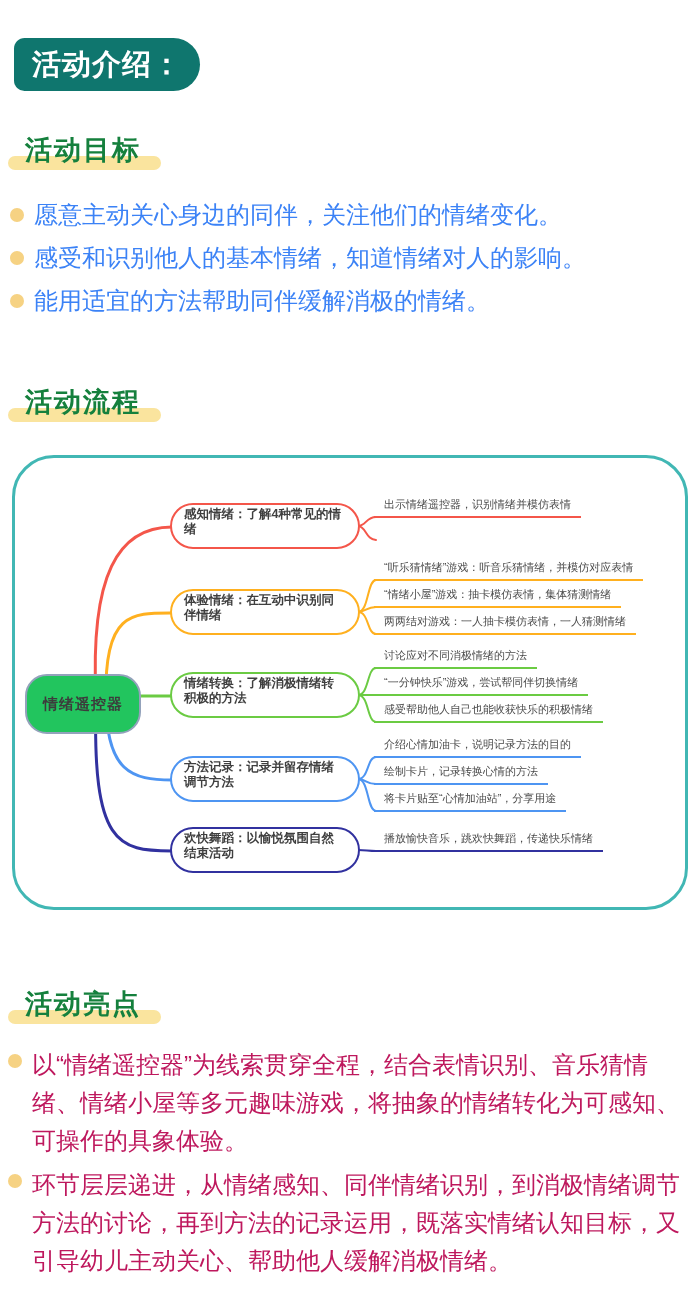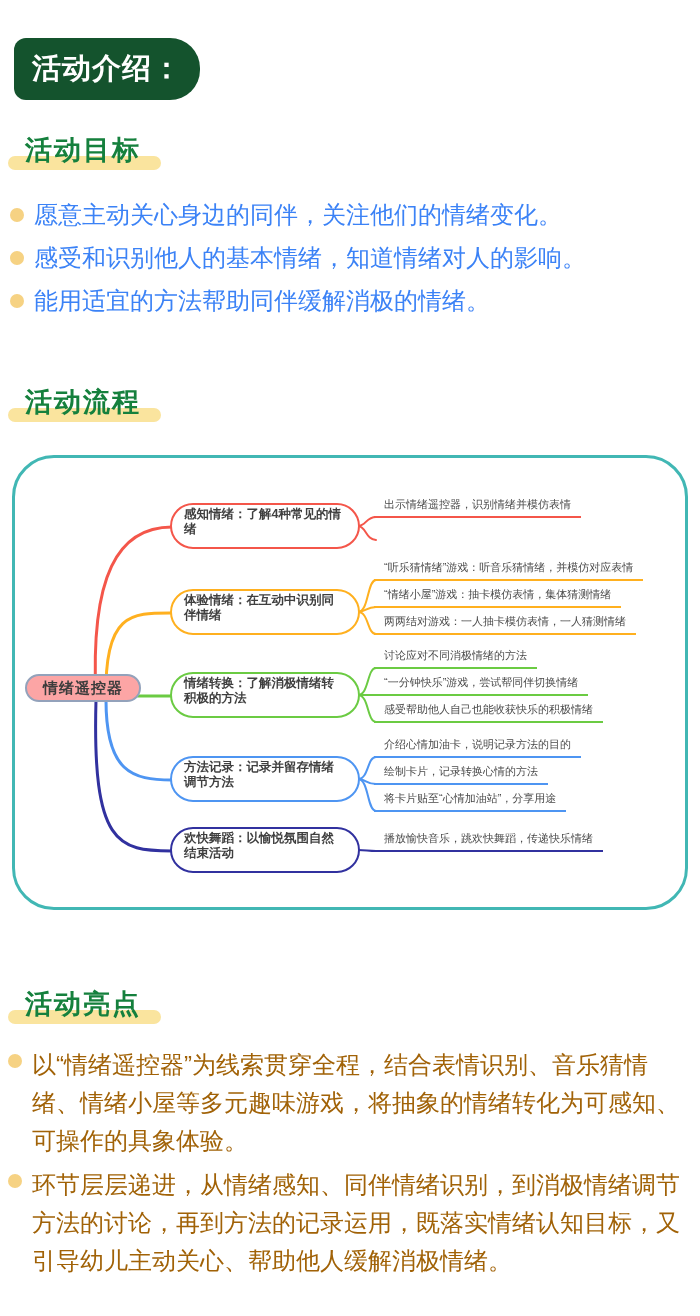--- a/index.html
+++ b/index.html
@@ -1,46 +1,46 @@
 <!DOCTYPE html>
 <html><head>
 <meta charset="utf-8">
 <style>
   html,body{margin:0;padding:0;background:#ffffff;}
   .page{position:relative;width:700px;height:1316px;background:#ffffff;overflow:hidden;
         font-family:"Liberation Sans","DejaVu Sans",sans-serif;}
 
   
-  .badge{position:absolute;left:14px;top:38px;width:186px;height:62px;
-         background:#14532d;border-radius:12px 30px 30px 12px;
+  .badge{position:absolute;left:14px;top:38px;width:186px;height:53px;
+         background:#0f766e;border-radius:12px 30px 30px 12px;
          display:flex;align-items:center;justify-content:center;
          color:#ffffff;font-size:29px;font-weight:bold;letter-spacing:1px;}
 
   
   .sec-title{position:absolute;left:25px;font-size:27px;font-weight:bold;color:#15803d;
              height:34px;line-height:34px;}
   .sec-title .hl-bar{position:absolute;left:-17px;top:23px;width:153px;height:14px;
              background:#fae49e;border-radius:8px;z-index:0;}
   .sec-title .t{position:relative;z-index:1;letter-spacing:2px;}
 
   
   .goal-row{position:absolute;left:10px;display:flex;align-items:flex-start;white-space:nowrap;}
   .dot{width:14px;height:14px;border-radius:50%;background:#f6d283;flex:0 0 14px;margin-top:8px;}
   .goal-row .txt{margin-left:10px;font-size:24px;line-height:30px;color:#3b82f6;}
 
   
   .para-row{position:absolute;left:8px;width:678px;display:flex;align-items:flex-start;}
-  .para-row .txt{margin-left:10px;font-size:24px;line-height:38px;color:#a16207;}
+  .para-row .txt{margin-left:10px;font-size:24px;line-height:38px;color:#be185d;}
 
   
   .map-box{position:absolute;left:12px;top:455px;width:676px;height:455px;
            border:3px solid #41b7b4;border-radius:42px;background:#ffffff;box-sizing:border-box;}
   .map-svg{position:absolute;left:0;top:440px;z-index:1;}
-  .root-node{position:absolute;left:25px;top:674px;width:116px;height:28px;
-           border:2px solid #93a2bb;border-radius:22px;background:#fca5a5;box-sizing:border-box;
+  .root-node{position:absolute;left:25px;top:674px;width:116px;height:60px;
+           border:2px solid #93a2bb;border-radius:22px;background:#22c55e;box-sizing:border-box;
            display:flex;align-items:center;justify-content:center;
            font-size:15px;font-weight:bold;color:#3c3c3c;z-index:3;letter-spacing:1px;}
   .cap{position:absolute;left:170px;width:190px;height:46px;border:2px solid;border-radius:23px;
        background:#ffffff;box-sizing:border-box;display:flex;
        padding:2px 12px;font-size:12.5px;line-height:15px;color:#3f3f3f;z-index:2;font-weight:bold;}
   .sub{position:absolute;left:374px;font-size:11px;line-height:15px;color:#4a4a4a;
        padding:0 10px 4px 10px;border-bottom:2px solid;white-space:nowrap;z-index:2;}
 
   .c-red{border-color:#f4564a;}   .s-red{stroke:#f4564a;}
   .c-org{border-color:#ffb01f;}   .s-org{stroke:#ffb01f;}

